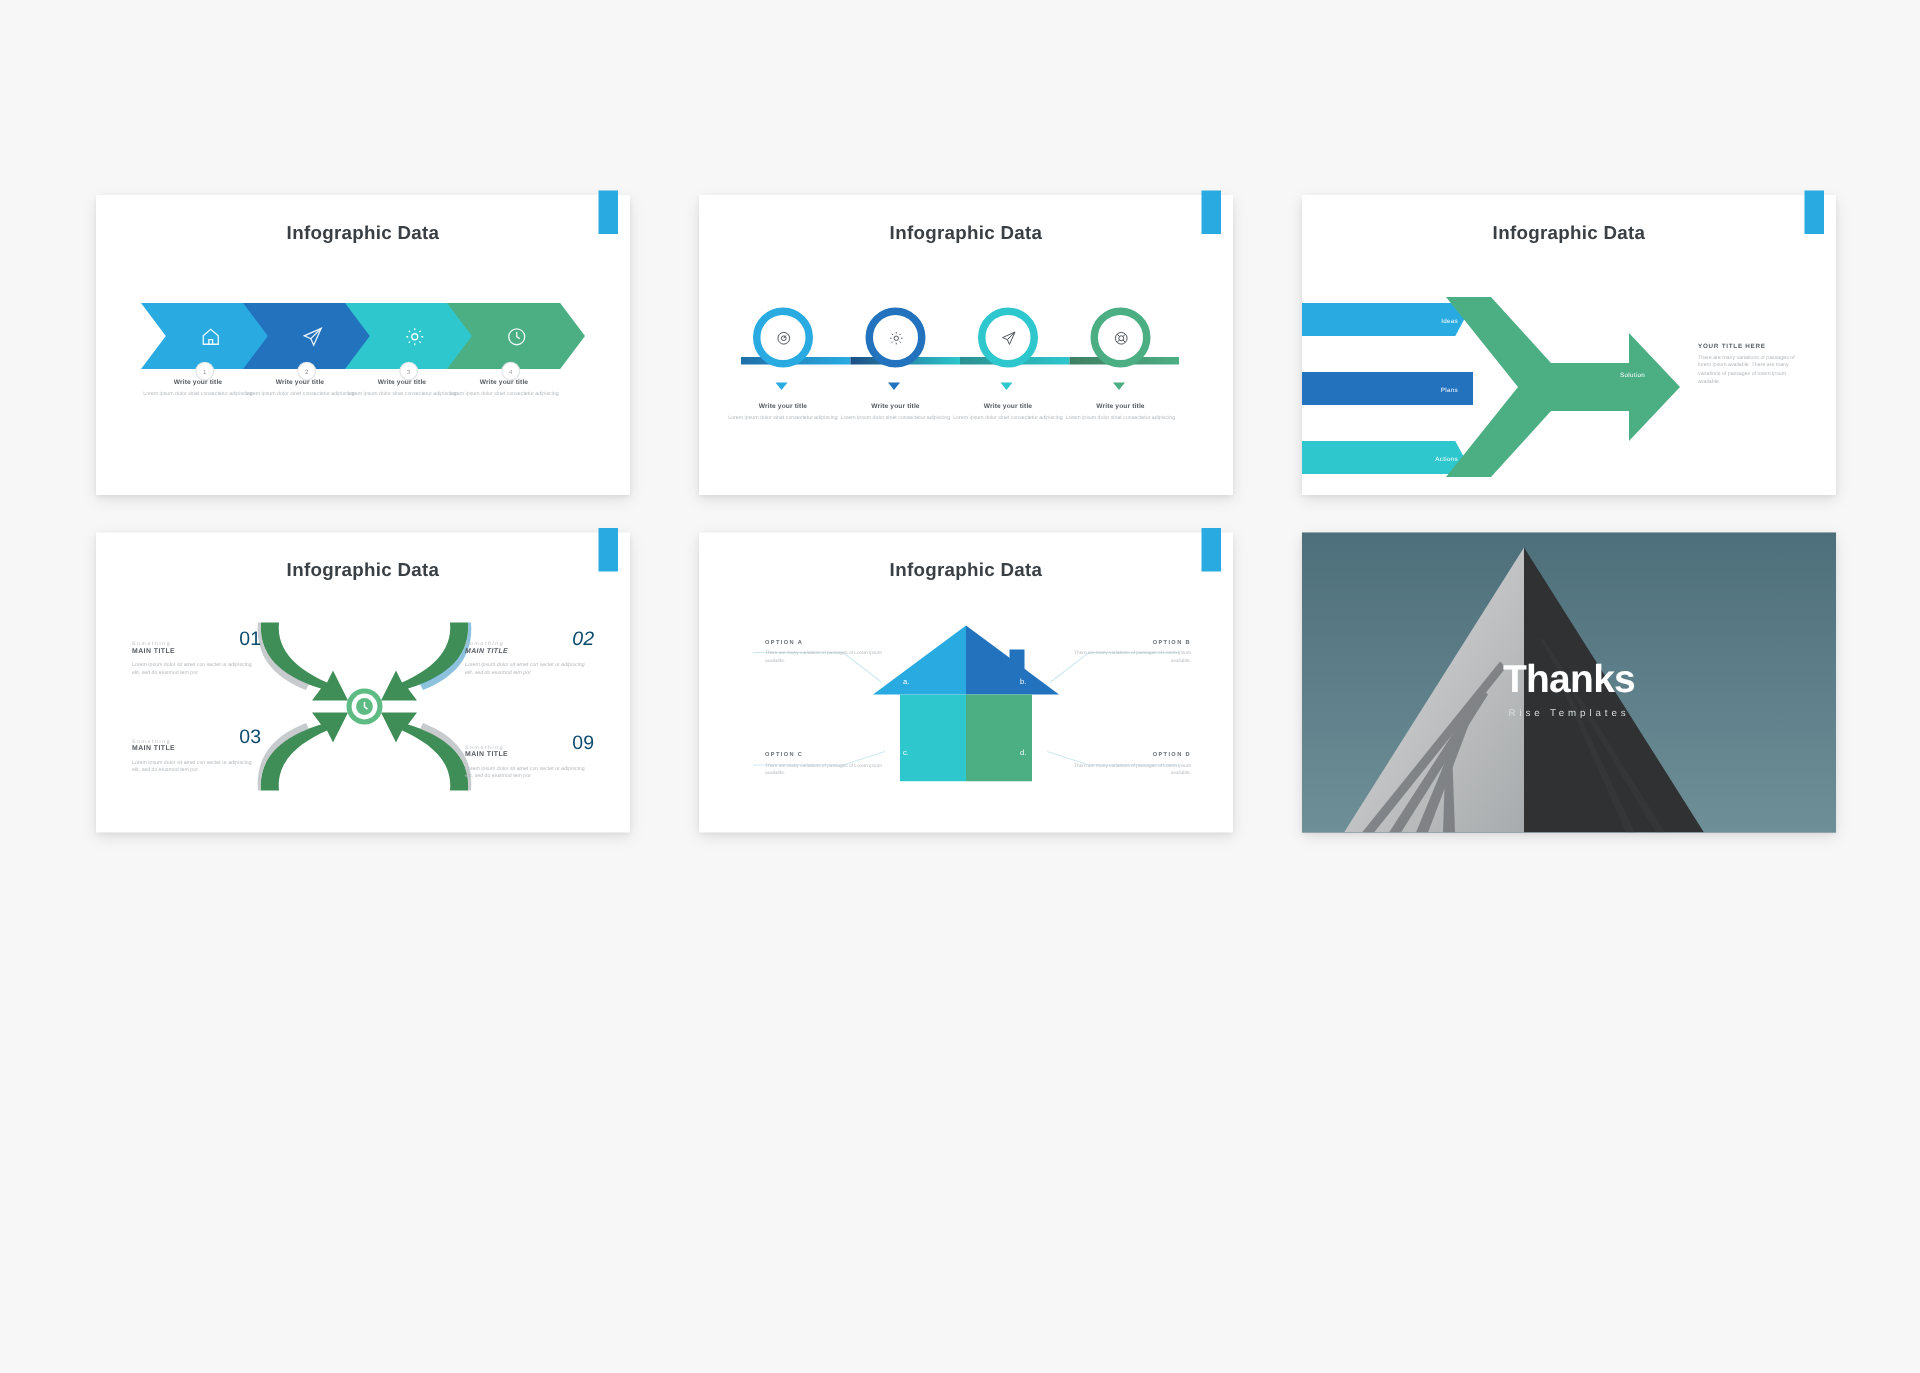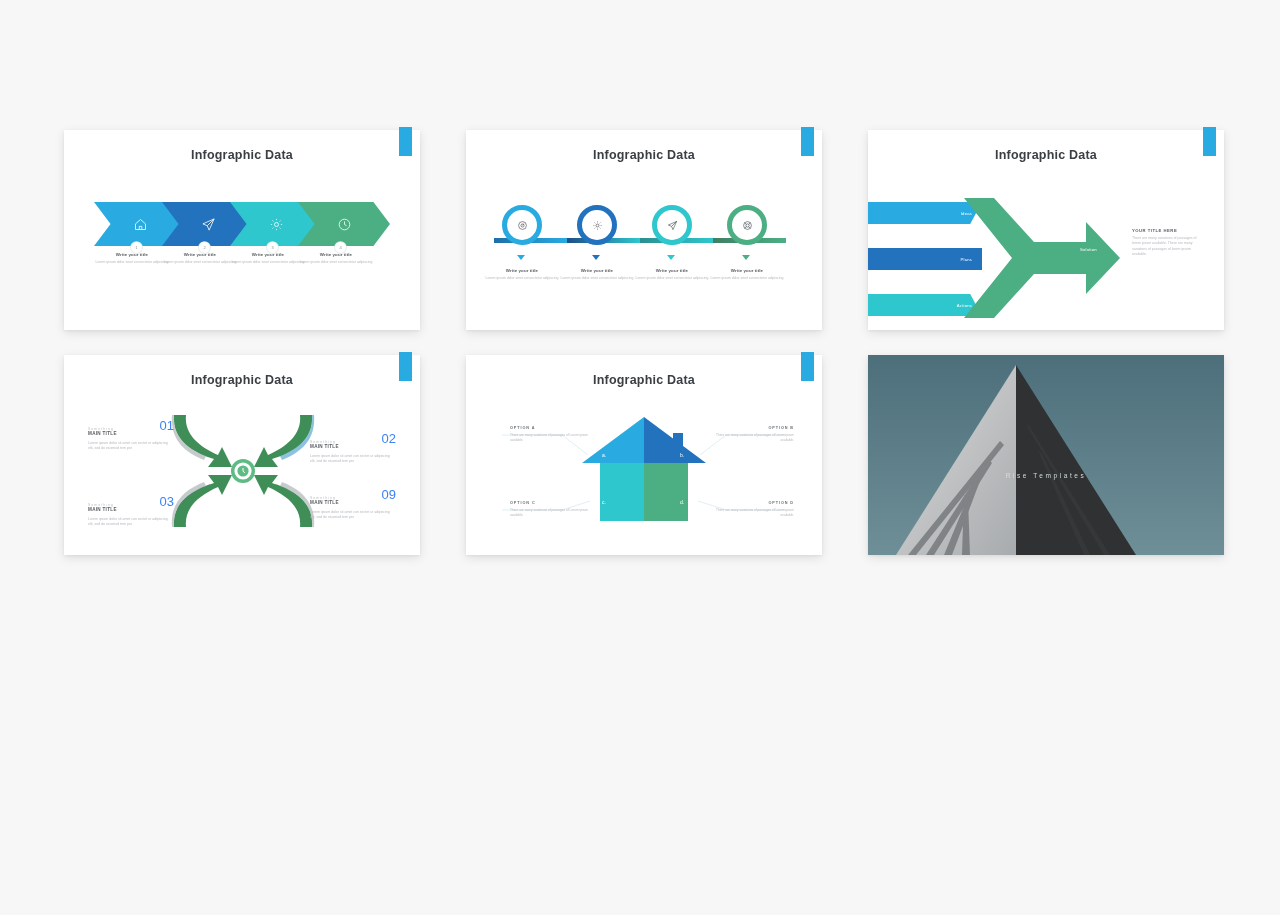--- a/index.html
+++ b/index.html
@@ -97,21 +97,21 @@
   }
   .s3-text { position:absolute; left:264px; top:98px; width:66px; }
   .s3-text .hd { font-size:4.2px; font-weight:bold; color:#5a6066; letter-spacing:.5px; margin-bottom:3px; }
 
   
   .s4-graphic { position:absolute; left:104px; top:52px; width:150px; height:128px; }
   .s4-cell { position:absolute; width:86px; }
   .s4-row { display:flex; align-items:baseline; justify-content:space-between; }
   .s4-small { font-size:3.4px; color:#b9bdc1; letter-spacing:1.1px; }
   .s4-main { font-size:4.6px; font-weight:bold; color:#55595e; letter-spacing:.3px; }
-  .s4-num { font-size:13px; color:#3b82f6; font-weight:300; line-height:1; }
+  .s4-num { font-size:13px; color:#0c4a6e; font-weight:300; line-height:1; }
   .s4-cell .t-body { margin-top:5px; }
 
   
   .s5-house { position:absolute; left:112px; top:60px; width:132px; height:106px; }
   .s5-opt { position:absolute; width:80px; }
   .s5-opt .hd { font-size:3.8px; font-weight:bold; color:#6a7076; letter-spacing:.9px; margin-bottom:3px; }
   .s5-opt .t-body { font-size:3.2px; }
   .s5-letter { position:absolute; color:#fff; font-size:5px; }
 
   
@@ -318,32 +318,32 @@
         <div class="s4-row">
           <div>
             <div class="s4-small">Something</div>
             <div class="s4-main">MAIN TITLE</div>
           </div>
           <div class="s4-num">01</div>
         </div>
         <div class="t-body">Lorem ipsum dolor sit amet con sectet ur adipiscing elit, sed do eiusmod tem por</div>
       </div>
 
-      <div class="s4-cell" style="left:246px; top:77px;">
+      <div class="s4-cell" style="left:246px; top:64px;font-style:italic;">
         <div class="s4-row">
           <div>
             <div class="s4-small">Something</div>
             <div class="s4-main">MAIN TITLE</div>
           </div>
           <div class="s4-num">02</div>
         </div>
         <div class="t-body">Lorem ipsum dolor sit amet con sectet ur adipiscing elit, sed do eiusmod tem por</div>
       </div>
 
-      <div class="s4-cell" style="left:24px; top:140px;">
+      <div class="s4-cell" style="left:24px; top:129px;">
         <div class="s4-row">
           <div>
             <div class="s4-small">Something</div>
             <div class="s4-main">MAIN TITLE</div>
           </div>
           <div class="s4-num">03</div>
         </div>
         <div class="t-body">Lorem ipsum dolor sit amet con sectet ur adipiscing elit, sed do eiusmod tem por</div>
       </div>
 
@@ -426,17 +426,18 @@
           <path d="M132 86 L40 200 L48 200 L136 90 Z"></path>
           <path d="M120 104 L58 200 L66 200 L124 108 Z"></path>
           <path d="M108 122 L76 200 L84 200 L112 126 Z"></path>
           <path d="M96 140 L94 200 L102 200 L100 144 Z"></path>
         </g>
         <g fill="#3b3d3e" opacity=".5">
           <path d="M158 70 L236 200 L242 200 L162 72 Z"></path>
           <path d="M170 96 L216 200 L222 200 L174 98 Z"></path>
         </g>
       </svg>
+      <div class="s6-title">Thanks</div>
       <div class="s6-sub">Rise Templates</div>
     </div>
   </div>
 
 </div>
 
 </body></html>

